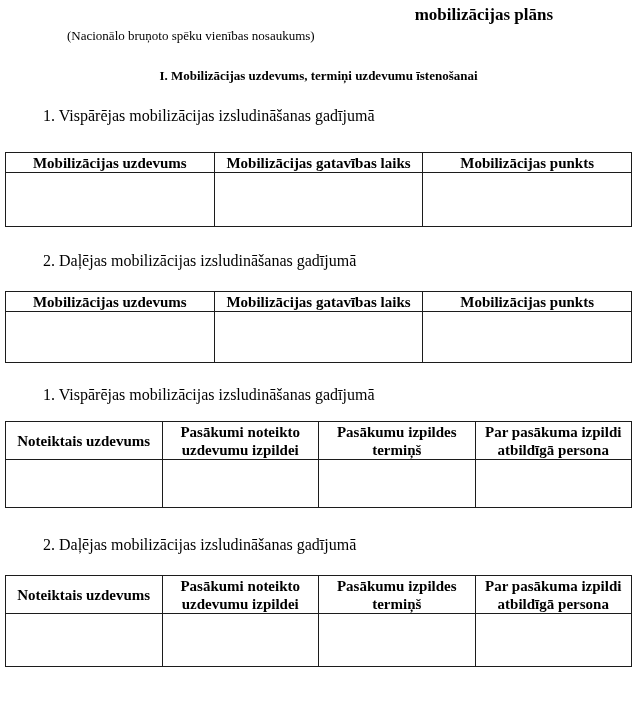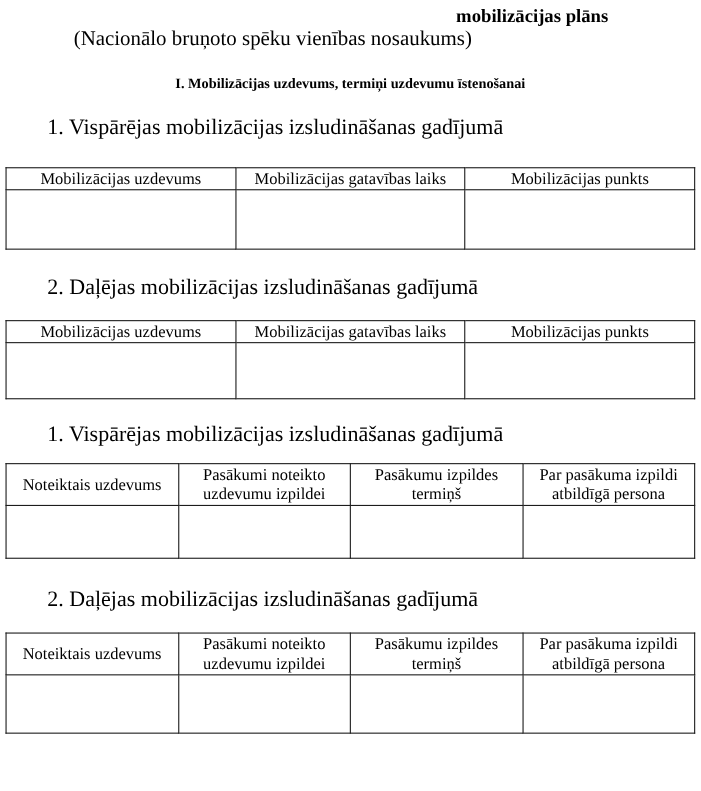--- a/index.html
+++ b/index.html
@@ -17,47 +17,47 @@
     overflow: hidden;
   }
   .doc-title {
     font-weight: bold;
     font-size: 17px;
     line-height: 20px;
     text-align: right;
     margin: 5px 84px 0 0;
   }
   .doc-subtitle {
-    font-size: 19px;
+    font-size: 13px;
     line-height: 19px;
     margin: 1px 0 0 67px;
     font-family: Liberation Serif, serif;
   }
   .section-heading {
     font-weight: bold;
     font-size: 13px;
     line-height: 20px;
     text-align: center;
     margin: 21px 0 0 0;
   }
   .section-heading.second { margin-top: 23px; }
   .subheading {
-    font-size: 20px;
+    font-size: 16px;
     line-height: 20px;
     margin: 20px 0 0 43px;
   }
   table {
     border-collapse: collapse;
     table-layout: fixed;
     width: 627px;
     margin-left: 5px;
   }
   th, td {
     border: 1px solid #1c1c1c;
-    font-weight: normal;
+    font-weight: bold;
     text-align: center;
     vertical-align: middle;
     padding: 0 4px;
     overflow: hidden;
   }
   th { font-size: 15px; line-height: 18px; }
   td { font-size: 15px; }
 
   .tbl-1 { margin-top: 26px; }
   .tbl-1 th { height: 19px; }

